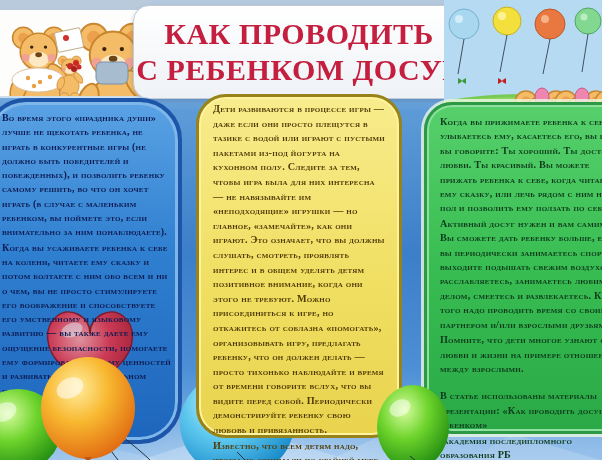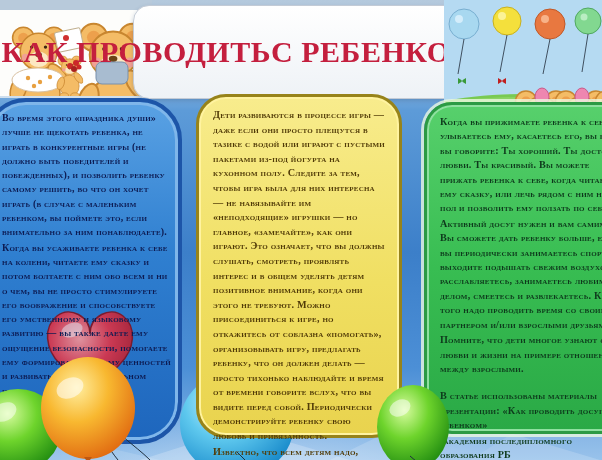--- a/index.html
+++ b/index.html
@@ -12,41 +12,41 @@
   }
   .facet{position:absolute;background:rgba(255,255,255,.22);}
   .top-band{position:absolute;left:0;top:0;width:602px;height:98px;background:linear-gradient(180deg,#b4c9dd,#cfdfee);}
   .bears-left{position:absolute;left:0;top:0;width:152px;height:96px;background:#fdfdfb;}
   .bears-right{position:absolute;left:444px;top:0;width:158px;height:108px;}
   .title-banner{
     position:absolute;left:133px;top:5px;width:330px;height:92px;
     background:linear-gradient(180deg,#ffffff,#eef2f6);
     border:1px solid #c3cbd6;border-radius:16px;
     box-shadow:0 2px 4px rgba(40,70,110,.25);
-    display:flex;flex-direction:row;justify-content:center;align-items:center;
+    display:flex;flex-direction:column;justify-content:center;align-items:center;
   }
   .title-line{
     color:#c41f3e;font-weight:bold;font-size:30px;line-height:36px;letter-spacing:.5px;
     font-family:"Liberation Serif", serif;white-space:nowrap;
   }
   .panel{position:absolute;z-index:3;box-sizing:border-box;}
   .panel p{margin:0 0 1px 0;font-variant:small-caps;font-weight:bold;letter-spacing:.2px;}
   .panel-blue{
     left:-16px;top:98px;width:198px;height:346px;border-radius:42px;
     background:linear-gradient(180deg,#5aa2e4 0%,#2f7fd0 45%,#1e66bd 100%);
     border:4px solid #1d55a8;box-shadow:inset 0 0 0 3px #7fb6ea;
     padding:9px 7px 0 14px;
   }
   .panel-blue p{color:#0d1b52;font-size:10px;line-height:14.3px;position:relative;z-index:2;}
   .heart-wrap{position:absolute;left:52px;top:200px;width:100px;height:115px;z-index:1;opacity:.85;}
   .panel-yellow{
     left:196px;top:94px;width:206px;height:344px;border-radius:30px;
     background:linear-gradient(180deg,#f8ec8d 0%,#f0df62 55%,#e9d34e 100%);
     border:3px solid #97831a;box-shadow:inset 0 0 0 2px #fff3a0;
-    padding:11px 12px 0 14px;
+    padding:5px 12px 0 14px;
   }
   .panel-yellow p{color:#523c08;font-size:10.2px;line-height:14.6px;}
   .panel-green{
     left:424px;top:102px;width:214px;height:332px;border-radius:28px;
     background:linear-gradient(180deg,#57d06c 0%,#38bd52 50%,#2aa946 100%);
     border:3px solid #2c9a44;
     box-shadow:0 0 0 3px rgba(235,248,225,.8), inset 0 0 0 2px #8fe0a0;
     padding:10px 10px 0 13px;
   }
   .panel-green p{color:#0e3a1c;font-size:10.2px;line-height:14.4px;}

